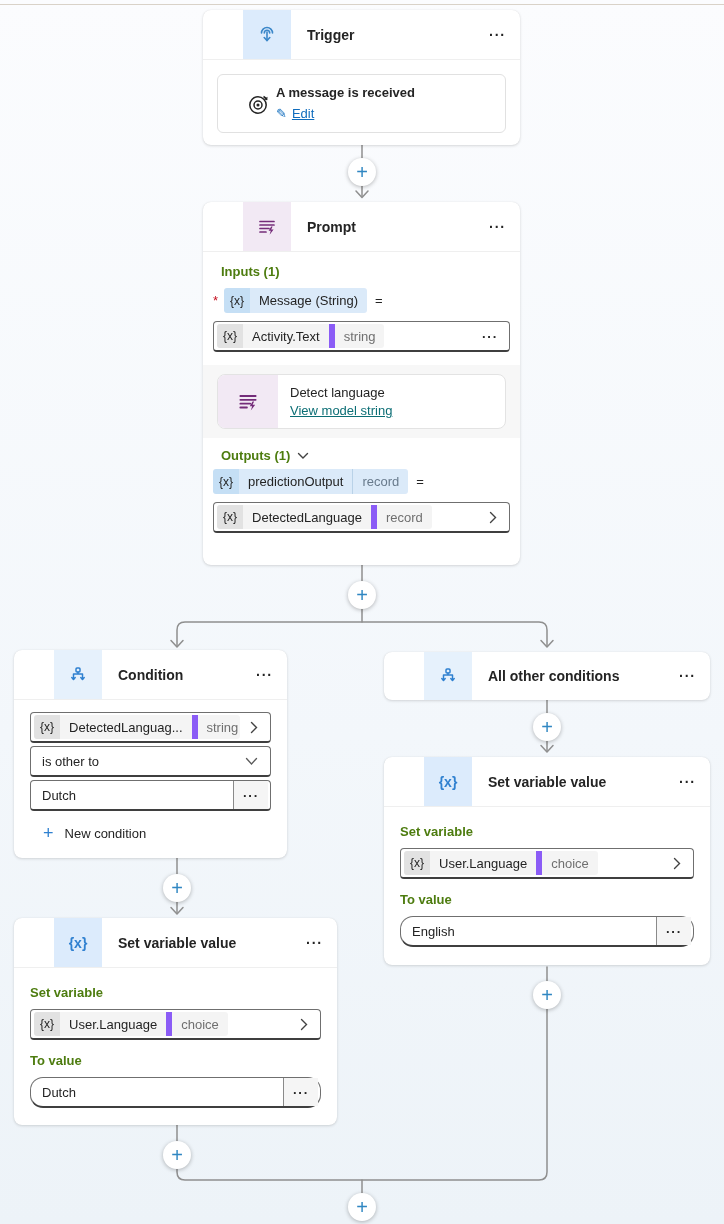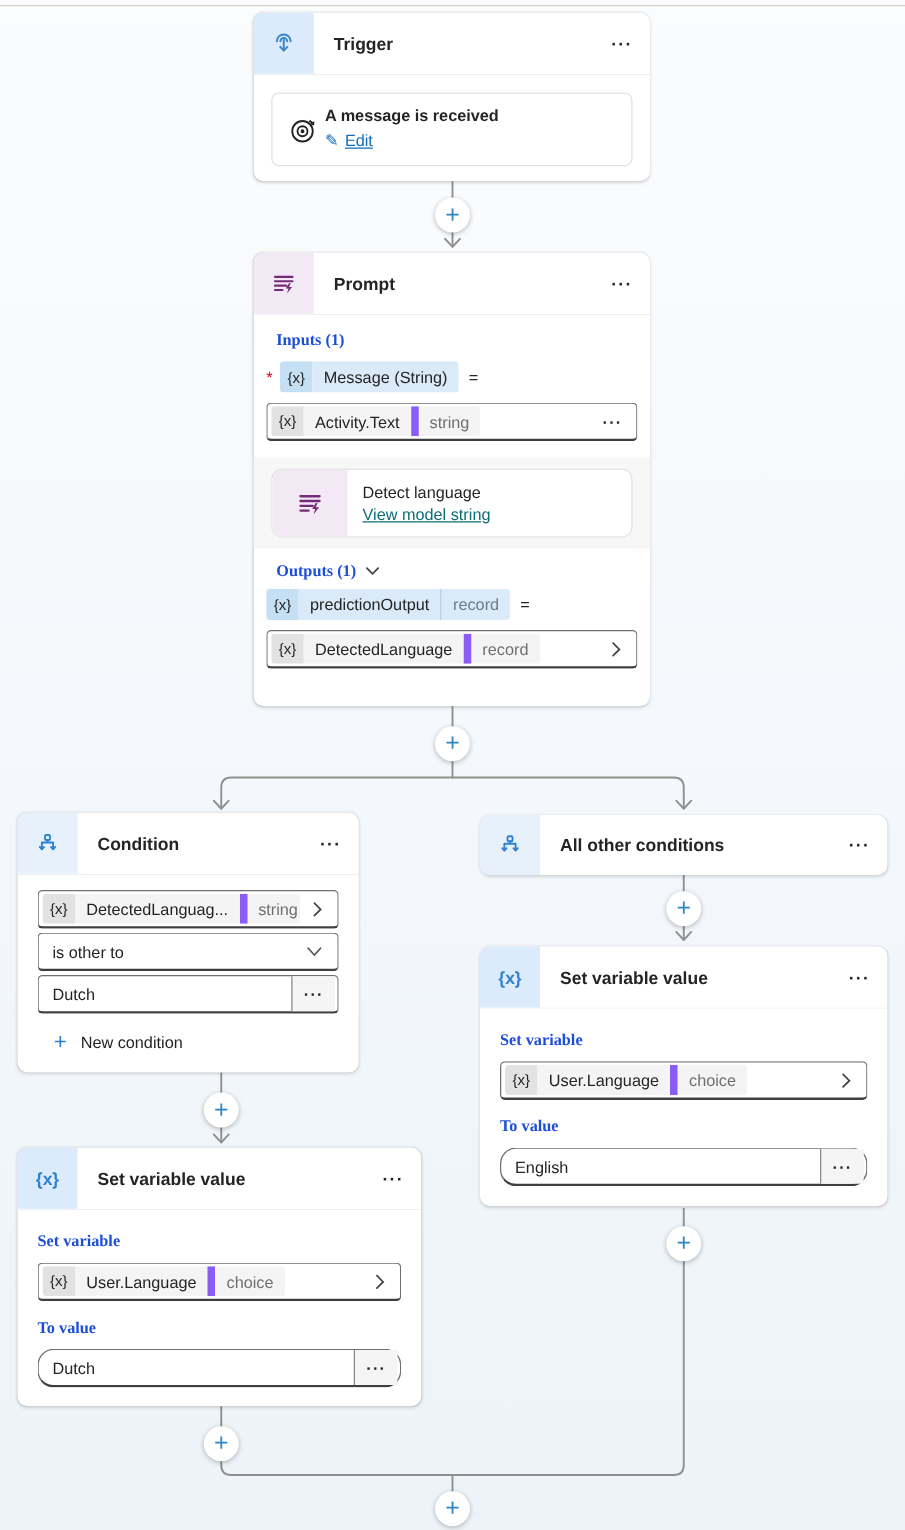--- a/index.html
+++ b/index.html
@@ -9,43 +9,43 @@
     background:linear-gradient(180deg,#fbfcfe 0%, #f3f7fb 60%, #edf3f8 100%);
     position:relative; overflow:hidden; color:#242424;
   }
   .topline { position:absolute; top:4px; left:0; width:724px; height:1px; background:#d9d2c8; }
   .connectors { position:absolute; left:0; top:0; z-index:1; }
 
   .card {
     position:absolute; background:#fff; border-radius:8px; z-index:2;
     box-shadow:0 1px 3px rgba(0,0,0,.14), 0 0 1px rgba(0,0,0,.10);
   }
-  .card-header { display:flex; align-items:center; height:50px; border-bottom:1px solid #efefef; border-radius:8px 8px 0 0; overflow:hidden; cursor:pointer; }
+  .card-header { display:flex; align-items:center; height:50px; border-bottom:1px solid #efefef; border-radius:8px 8px 0 0; overflow:hidden; cursor:pointer;padding-left:40px; }
   .card-header.no-body { border-bottom:none; border-radius:8px; }
   .icon-area { width:48px; height:50px; flex:0 0 48px; display:flex; align-items:center; justify-content:center; }
   .ia-blue   { background:#dcebfc; }
   .ia-purple { background:#f2e9f4; }
   .ia-lblue  { background:#e6f1fc; }
   .card-title { flex:1; padding-left:16px; font-size:14px; font-weight:700; color:#242424; white-space:nowrap; }
   .more { border:none; background:transparent; padding:0 14px; font-size:14px; font-weight:700; letter-spacing:1px; color:#242424; cursor:pointer; }
   .token-x-header { font-size:14px; font-weight:700; color:#2f80d0; }
 
   .card-body { padding:12px 10px 14px; }
 
   .subcard {
     border:1px solid #e1e1e1; border-radius:6px; background:#fff;
-    display:flex; align-items:center; padding:10px 8px; margin:2px 4px; cursor:pointer;
+    display:flex; align-items:center; padding:10px 24px; margin:2px 4px; cursor:pointer;
   }
   .subcard-ico { width:34px; flex:0 0 34px; display:flex; justify-content:center; }
   .subcard-title { font-size:13px; font-weight:700; margin-bottom:4px; }
   .edit-link { display:inline-flex; align-items:center; gap:5px; font-size:13px; color:#0f6cbd; cursor:pointer; }
   .edit-link .lbl { text-decoration:underline; }
   .pencil { font-size:13px; color:#0f6cbd; }
 
-  .section-label { font-size:13px; font-weight:700; color:#1d4ed8;font-family:Liberation Serif, serif; }
+  .section-label { font-size:13px; font-weight:700; color:#4d7c0f; }
   .pad-l { padding-left:8px; }
 
   .pill-row { display:flex; align-items:center; margin:9px 0 8px; }
   .req { color:#c50f1f; font-size:13px; width:9px; margin-right:2px; }
   .eq { margin-left:8px; font-size:13px; color:#242424; }
 
   .pill { display:inline-flex; align-items:stretch; height:25px; border-radius:3px; overflow:hidden; font-size:13px; }
   .pill .tx { display:flex; align-items:center; padding:0 6px; font-size:12px; }
   .pill .tn { display:flex; align-items:center; padding:0 9px; white-space:nowrap; }
   .pill .tt { display:flex; align-items:center; padding:0 9px; font-size:13px; }

